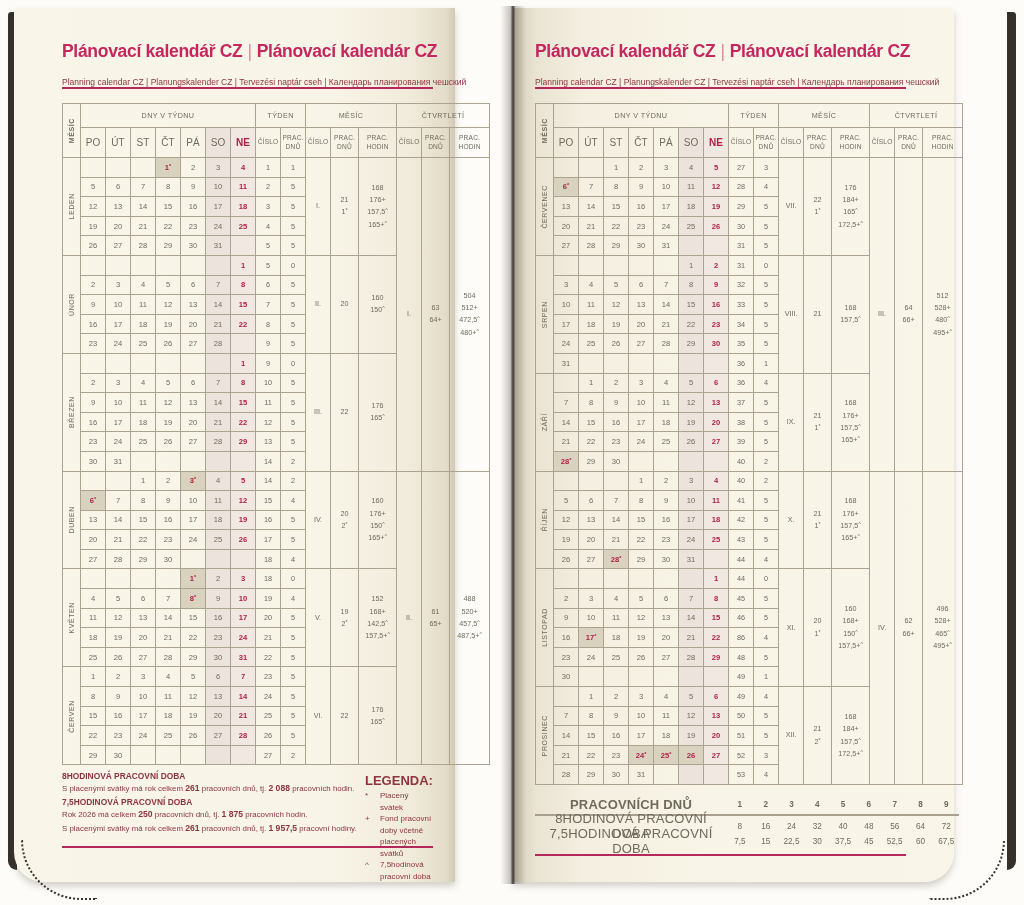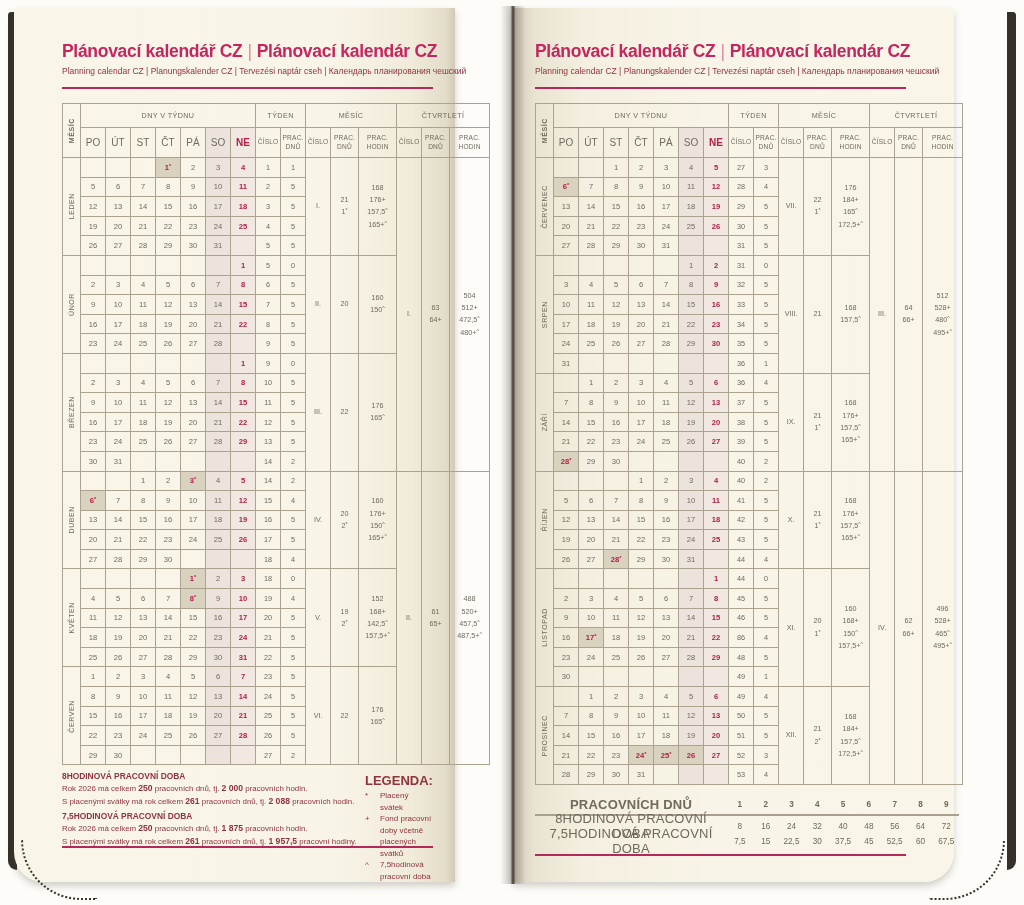--- a/index.html
+++ b/index.html
@@ -16,21 +16,21 @@
     background:linear-gradient(to right,#d5ccb7 0%,#e9e3d2 5%,#f4efe0 16%,#f8f4e7 45%,#f9f5e9 100%);}
   .spine{position:absolute;left:500px;top:6px;width:26px;height:878px;pointer-events:none;
     background:linear-gradient(to right,rgba(50,42,34,0) 0%,rgba(50,42,34,0.25) 40%,rgba(35,28,22,0.85) 50%,rgba(50,42,34,0.25) 60%,rgba(50,42,34,0) 100%);}
   .content{position:absolute;top:0;bottom:0;}
   .page.left .content{left:48px;right:22px;}
   .page.right .content{left:22px;right:48px;}
 
   .hdr{position:absolute;top:33px;left:0;right:0;text-align:center;}
   .title{font-size:17.5px;font-weight:bold;color:#c5265e;letter-spacing:-0.3px;white-space:nowrap;}
   .title .sep{color:#db8aa4;font-weight:normal;padding:0 5px;}
-  .subtitle{margin-top:4px;font-size:8.5px;color:#8f333f;white-space:nowrap;}
+  .subtitle{margin-top:15px;font-size:8.5px;color:#8f333f;white-space:nowrap;}
   .hdr-rule{position:absolute;top:79px;left:0;right:0;height:2px;background:#b4285a;}
 
   table.cal{position:absolute;top:95px;left:0;border-collapse:collapse;table-layout:fixed;
     width:427px;color:#6f6a5c;}
   .cal th,.cal td{border:1px solid #aba290;padding:0;text-align:center;vertical-align:middle;
     overflow:hidden;}
   .cal thead tr.h1{height:24px;}
   .cal thead tr.h2{height:30px;}
   .cal tbody tr{height:19.6px;}
   .gh{font-size:7.2px;font-weight:normal;letter-spacing:0.4px;margin-left:26px;}
@@ -515,21 +515,20 @@
               <td class="day"></td>
               <td class="day sat"></td>
               <td class="day sun"></td>
               <td class="wk">27</td>
               <td class="wk">2</td>
             </tr>
           </tbody>
         </table>
       <div class="notes">
         <div class="n-h">8HODINOVÁ PRACOVNÍ DOBA</div>
-        <div class="n-l"><span>Rok 2026 má celkem </span><b>250</b><span> pracovních dnů, tj. </span><b>2 000</b><span> pracovních hodin.</span></div>
         <div class="n-l"><span>S placenými svátky má rok celkem </span><b>261</b><span> pracovních dnů, tj. </span><b>2 088</b><span> pracovních hodin.</span></div>
         <div class="n-h">7,5HODINOVÁ PRACOVNÍ DOBA</div>
         <div class="n-l"><span>Rok 2026 má celkem </span><b>250</b><span> pracovních dnů, tj. </span><b>1 875</b><span> pracovních hodin.</span></div>
         <div class="n-l"><span>S placenými svátky má rok celkem </span><b>261</b><span> pracovních dnů, tj. </span><b>1 957,5</b><span> pracovní hodiny.</span></div>
       </div>
       <div class="legend">
         <div class="lg-title">LEGENDA:</div>
         <div id="legend-items">
             <div class="lg-item">
               <span class="lg-sym">*</span>

